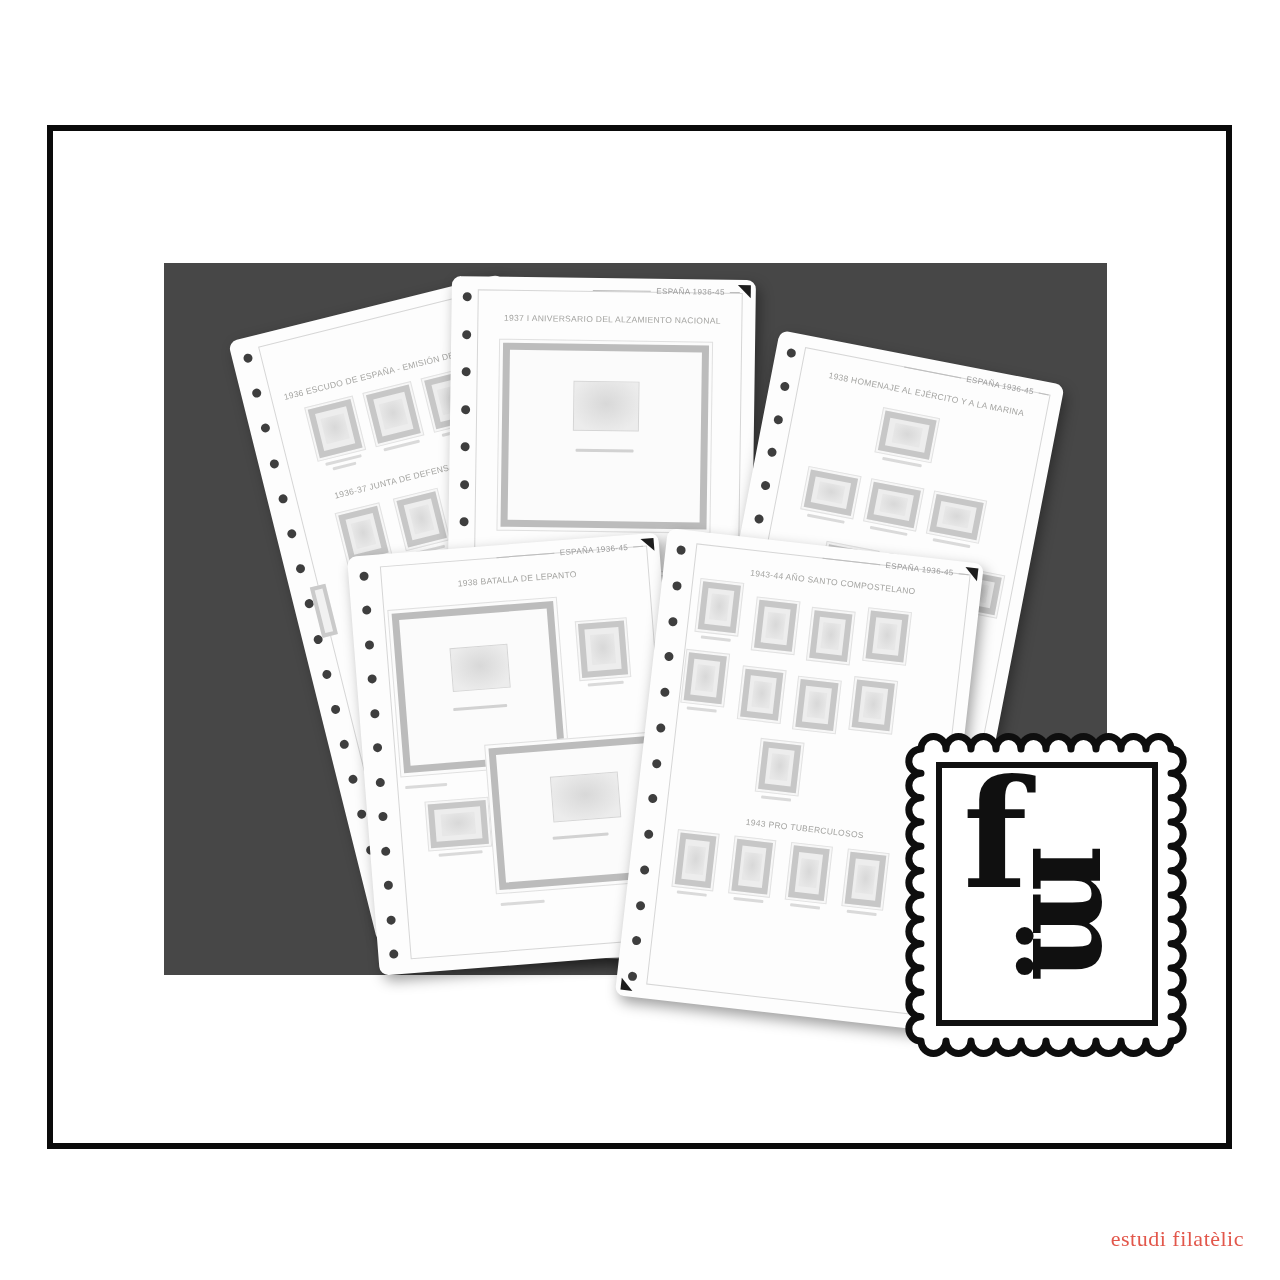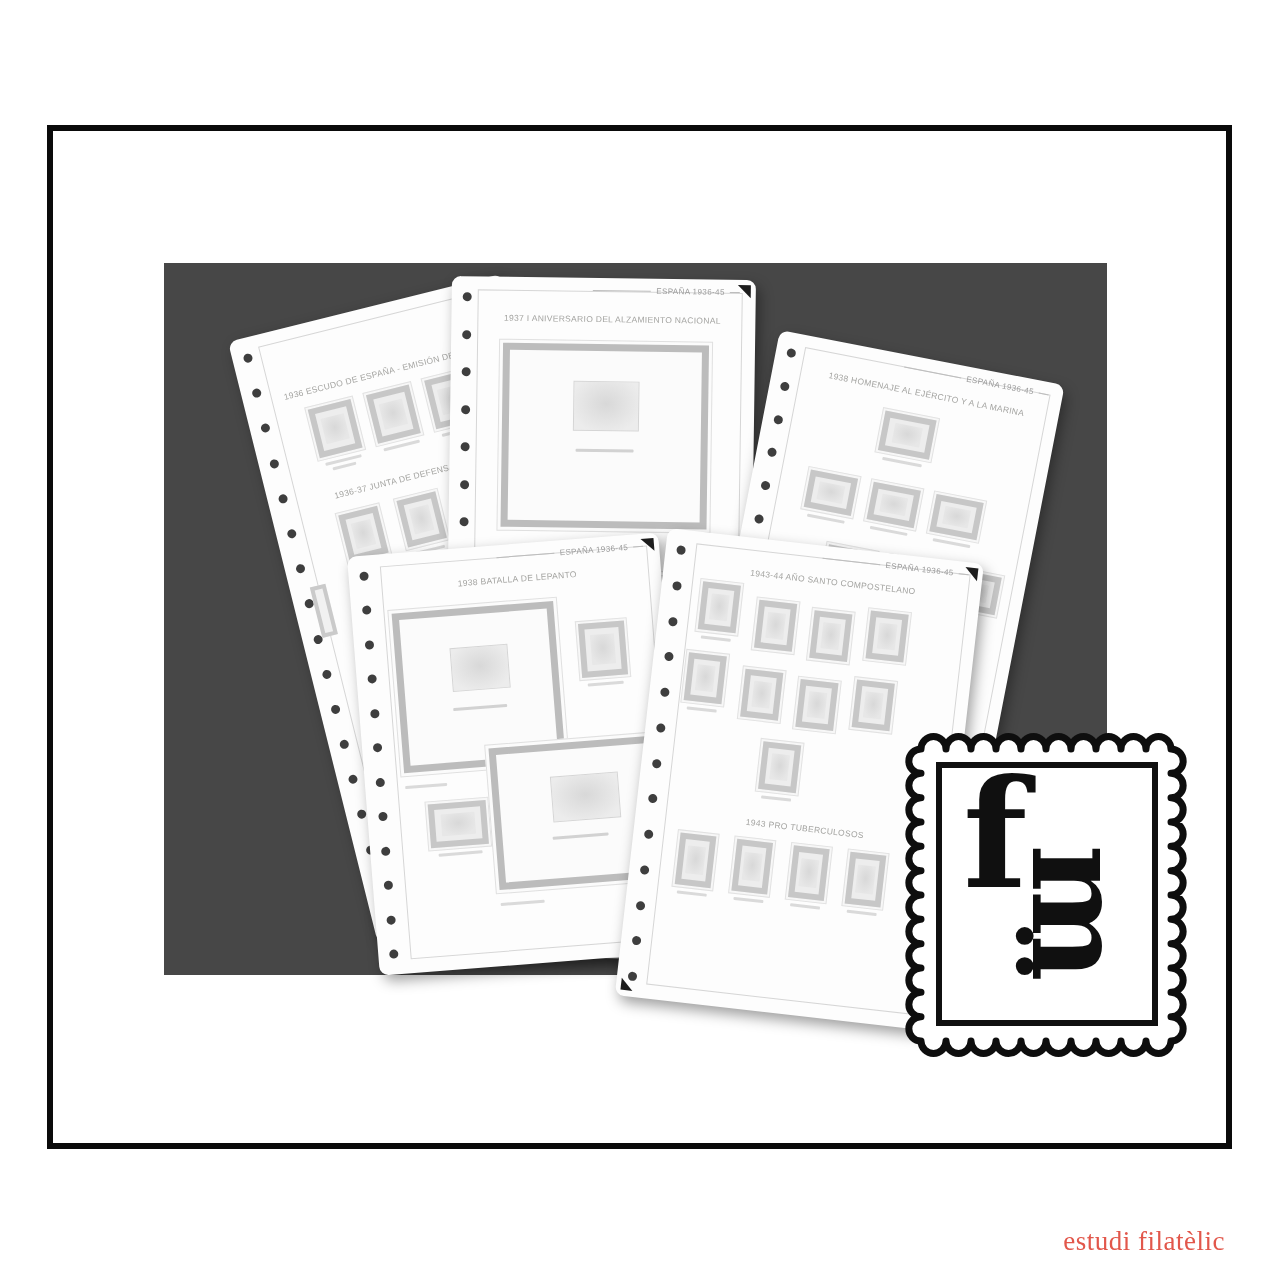--- a/index.html
+++ b/index.html
@@ -57,22 +57,22 @@
     position:absolute; left:102px; top:160px; font-family:"DejaVu Serif", serif; font-weight:bold;
     font-size:96px; line-height:1; color:#101010;
   }
   .logo-m {
     position:absolute; left:92px; top:130px; width:162px; height:100px;
     display:flex; align-items:center; justify-content:center;
     transform:rotate(90deg); font-family:"DejaVu Serif", serif; font-weight:bold;
     font-size:130px; line-height:1; color:#101010;
   }
   .watermark {
-    position:absolute; right:55px; top:1226px; font-family:"Liberation Serif", serif;
-    font-size:27px; color:#e2574b; z-index:30; letter-spacing:.5px;
+    position:absolute; right:36px; top:1226px; font-family:"Liberation Serif", serif;
+    font-size:22px; color:#e2574b; z-index:30; letter-spacing:.5px;
   }
 </style>
 </head>
 <body>
 
 <div id="canvas">
 
   <div class="backdrop"></div>
 
   <div class="page" style="left:228px; top:342px; width:282px; height:620px; transform:rotate(-14deg); z-index:2;">

